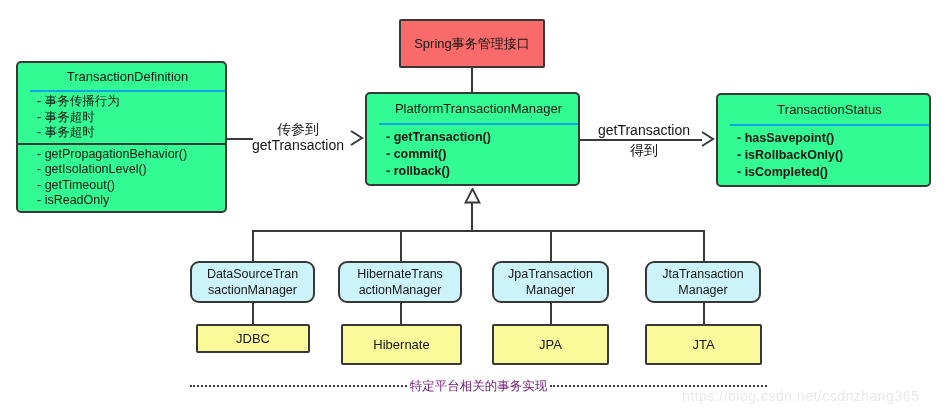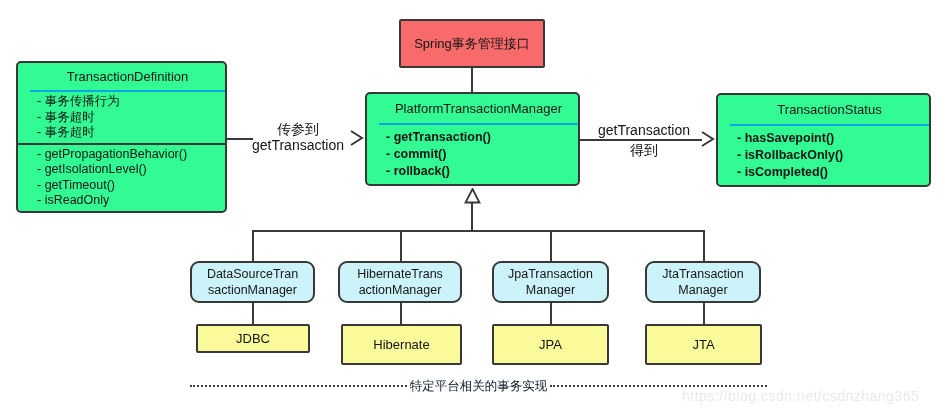--- a/index.html
+++ b/index.html
@@ -24,21 +24,21 @@
   .cls-body{padding:4px 12px;font-weight:bold;}
   .cls-body .cls-line{line-height:17px;}
 
   .hline{position:absolute;height:2px;background:#3a3a3a;}
   .vline{position:absolute;width:2px;background:#3a3a3a;}
 
   .arrow-label{position:absolute;text-align:center;font-size:14px;line-height:16px;white-space:nowrap;}
 
   .dotfoot{position:absolute;left:190px;top:376px;width:577px;display:flex;align-items:flex-start;}
   .dotseg{flex:1;border-top:2px dotted #3f3f3f;margin-top:9px;}
-  .dotlabel{padding:2px 3px 0 3px;font-size:12.5px;color:#0f172a;}
+  .dotlabel{padding:2px 3px 0 3px;font-size:12.5px;color:#701a75;}
 
   .watermark{position:absolute;left:682px;top:388px;font-size:14px;color:#e9e9e9;
              letter-spacing:0.5px;white-space:nowrap;}
   svg{display:block;}
 </style>
 </head>
 <body>
 
 <div id="canvas">
 

